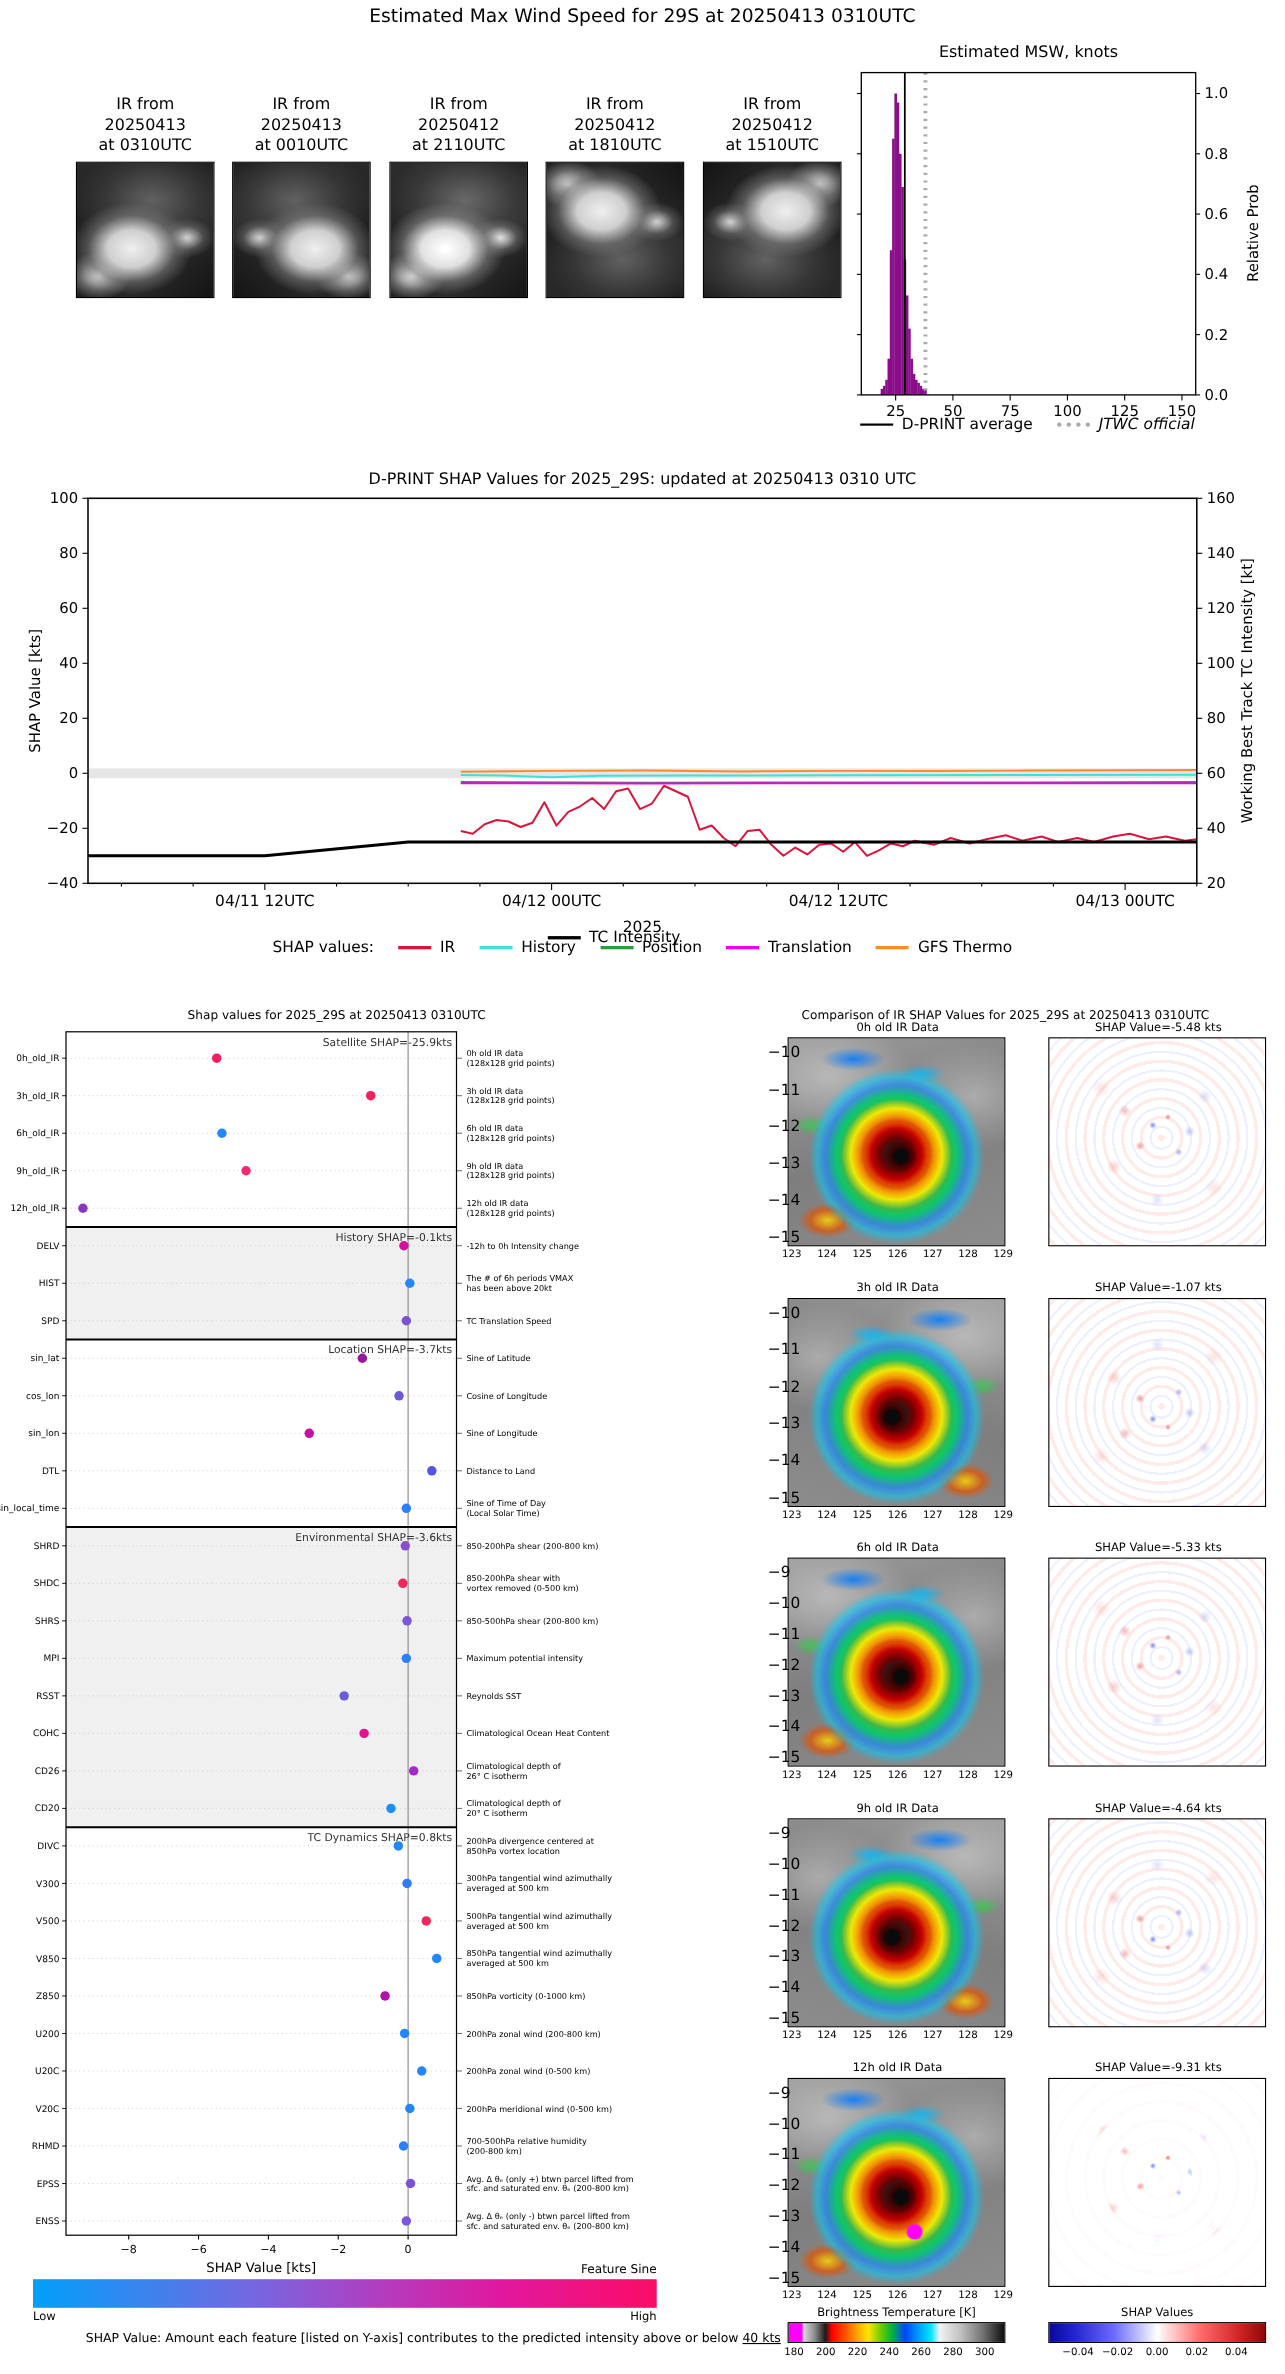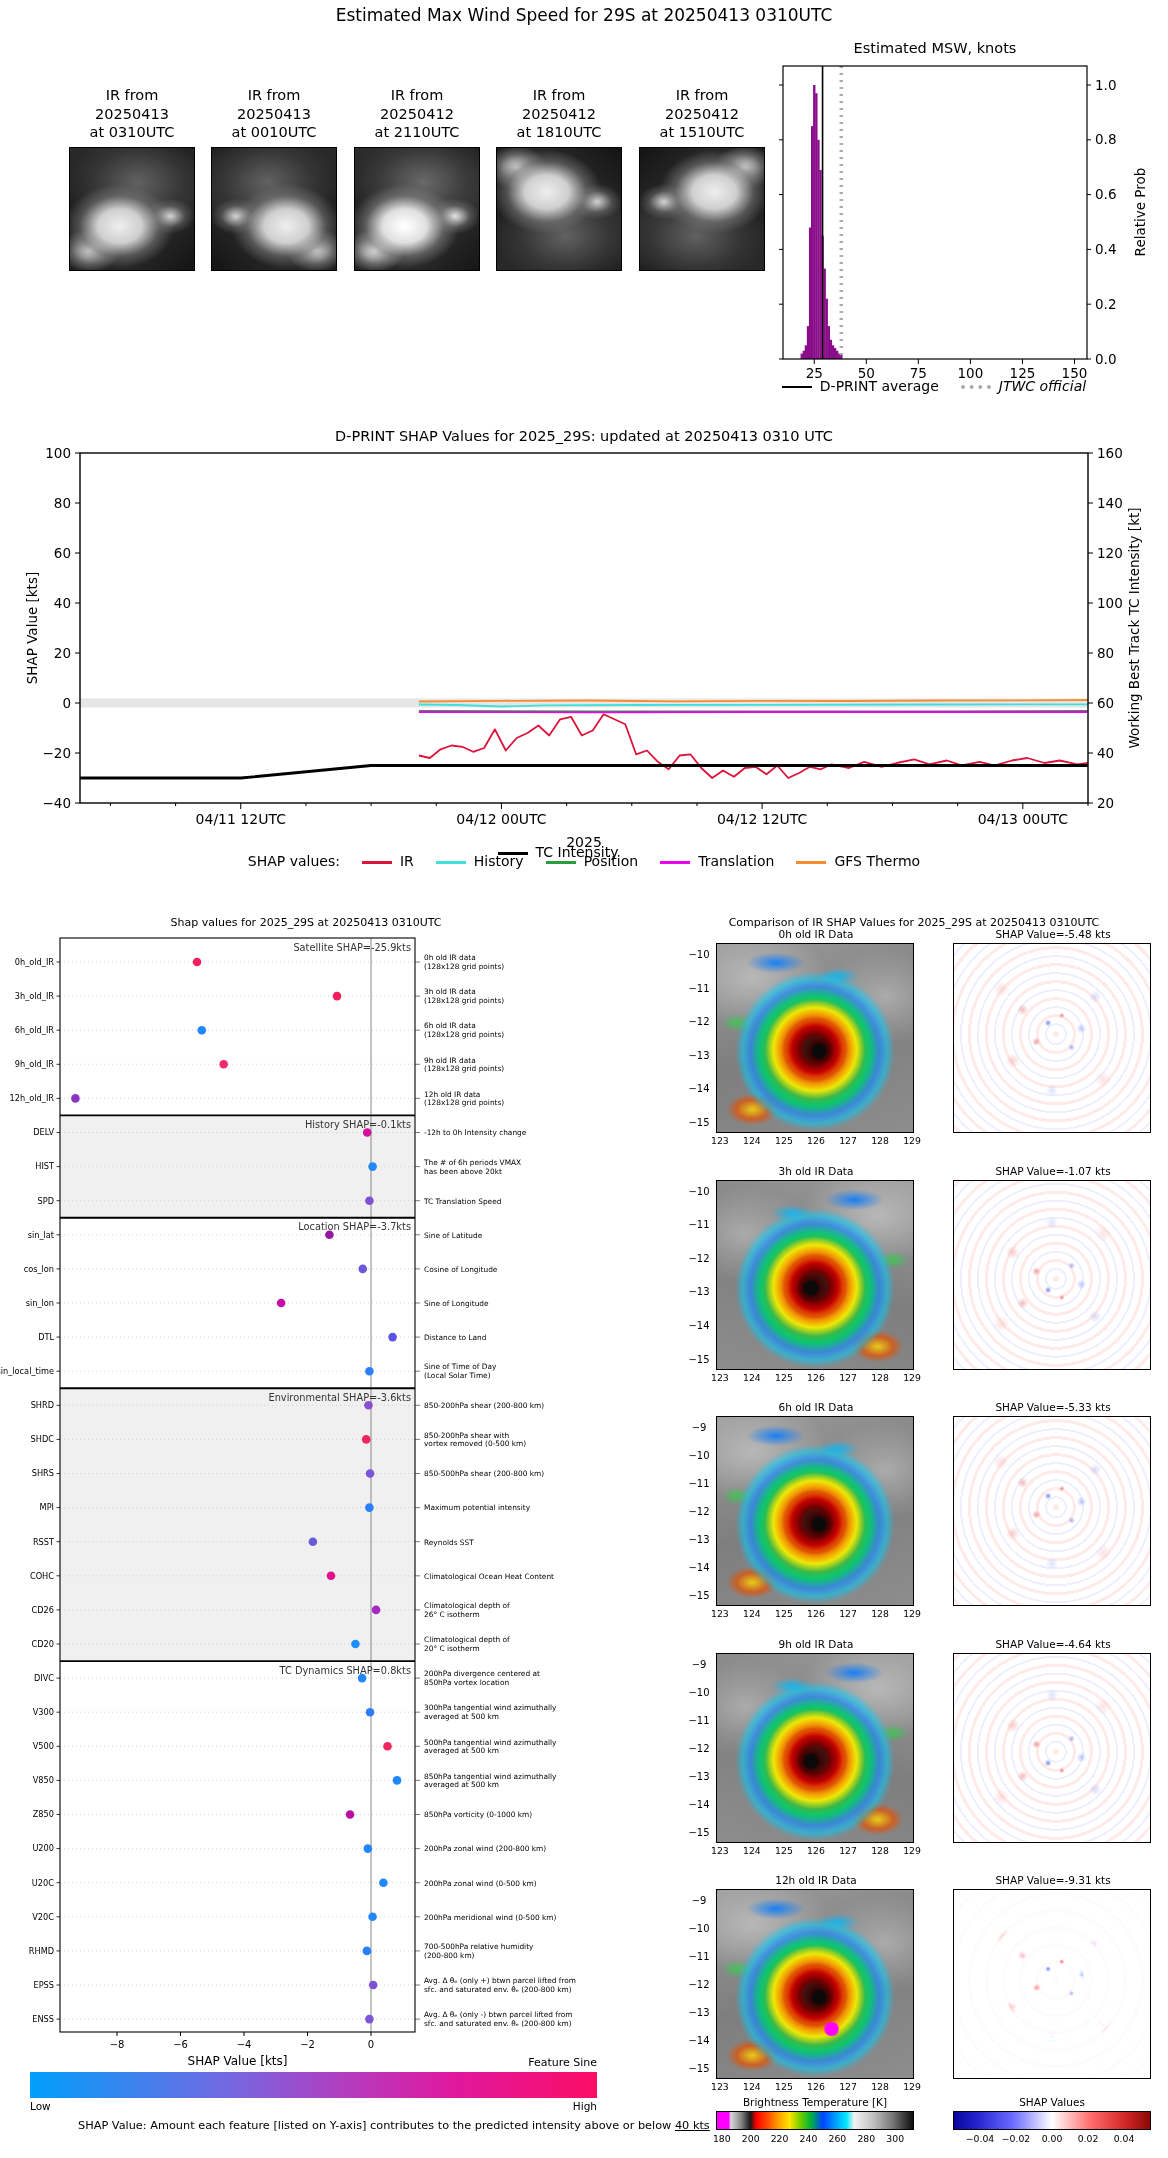--- a/index.html
+++ b/index.html
@@ -58,21 +58,21 @@
     radial-gradient(circle 7px at 65% 45%, rgba(80,100,240,.35), rgba(0,0,0,0) 70%),
     radial-gradient(circle 10px at 30% 62%, rgba(230,100,100,.3), rgba(0,0,0,0) 70%),
     radial-gradient(circle 9px at 72% 28%, rgba(100,120,240,.25), rgba(0,0,0,0) 70%),
     radial-gradient(circle 12px at 24% 24%, rgba(240,120,120,.22), rgba(0,0,0,0) 70%),
     radial-gradient(circle 12px at 76% 72%, rgba(240,130,130,.22), rgba(0,0,0,0) 70%),
     radial-gradient(circle 9px at 50% 78%, rgba(120,140,250,.25), rgba(0,0,0,0) 70%),
     repeating-radial-gradient(circle at 52% 48%, rgba(255,110,110,.14) 0 3px, rgba(255,255,255,0) 3px 9px, rgba(110,130,255,.12) 9px 11px, rgba(255,255,255,0) 11px 17px),
     #fff;}
   .shapmap.flip{transform:scaleY(-1);}
   .shapmap.strong{filter:saturate(1.9) contrast(1.2);}
-  .map-ylab{width:26px;text-align:center;font-size:10px;}
+  .map-ylab{width:26px;text-align:left;font-size:14px;margin-left:12px;}
   .map-xrow{width:210px;display:flex;justify-content:space-between;font-size:9.3px;}
   .cb-title{font-size:10.5px;text-align:center;white-space:nowrap;}
   .cbar{height:19px;border:1px solid #000;box-sizing:border-box;}
   .bt-bar{background:linear-gradient(to right,#ff00ff 0%,#ff00ff 6%,#d9d9d9 7%,#8c8c8c 12%,#1a1a1a 17%,#ff0000 20%,#ff4d00 26%,#ff9900 31%,#ffe600 37%,#66cc00 43%,#00b33c 48%,#0044ff 54%,#0099ff 60%,#00e6ff 66%,#f2f2f2 70%,#bfbfbf 80%,#737373 90%,#0d0d0d 100%);}
   .shap-bar{background:linear-gradient(to right,#08089d 0%,#2525d0 12%,#6b6bff 30%,#ffffff 50%,#ff6b6b 70%,#d02525 88%,#8d0808 100%);}
   .fv-bar{left:30px;top:2072px;width:567px;height:26px;
     background:linear-gradient(to right,#00a0fb 0%,#7468e1 35%,#b13ec0 55%,#e0189e 75%,#fb0d66 100%);}
   .fv-title{left:30px;top:2056px;width:567px;font-size:11px;text-align:right;}
   .fv-low{left:30px;top:2100px;font-size:10.5px;}
   .fv-high{left:30px;top:2100px;width:567px;text-align:right;font-size:10.5px;}

